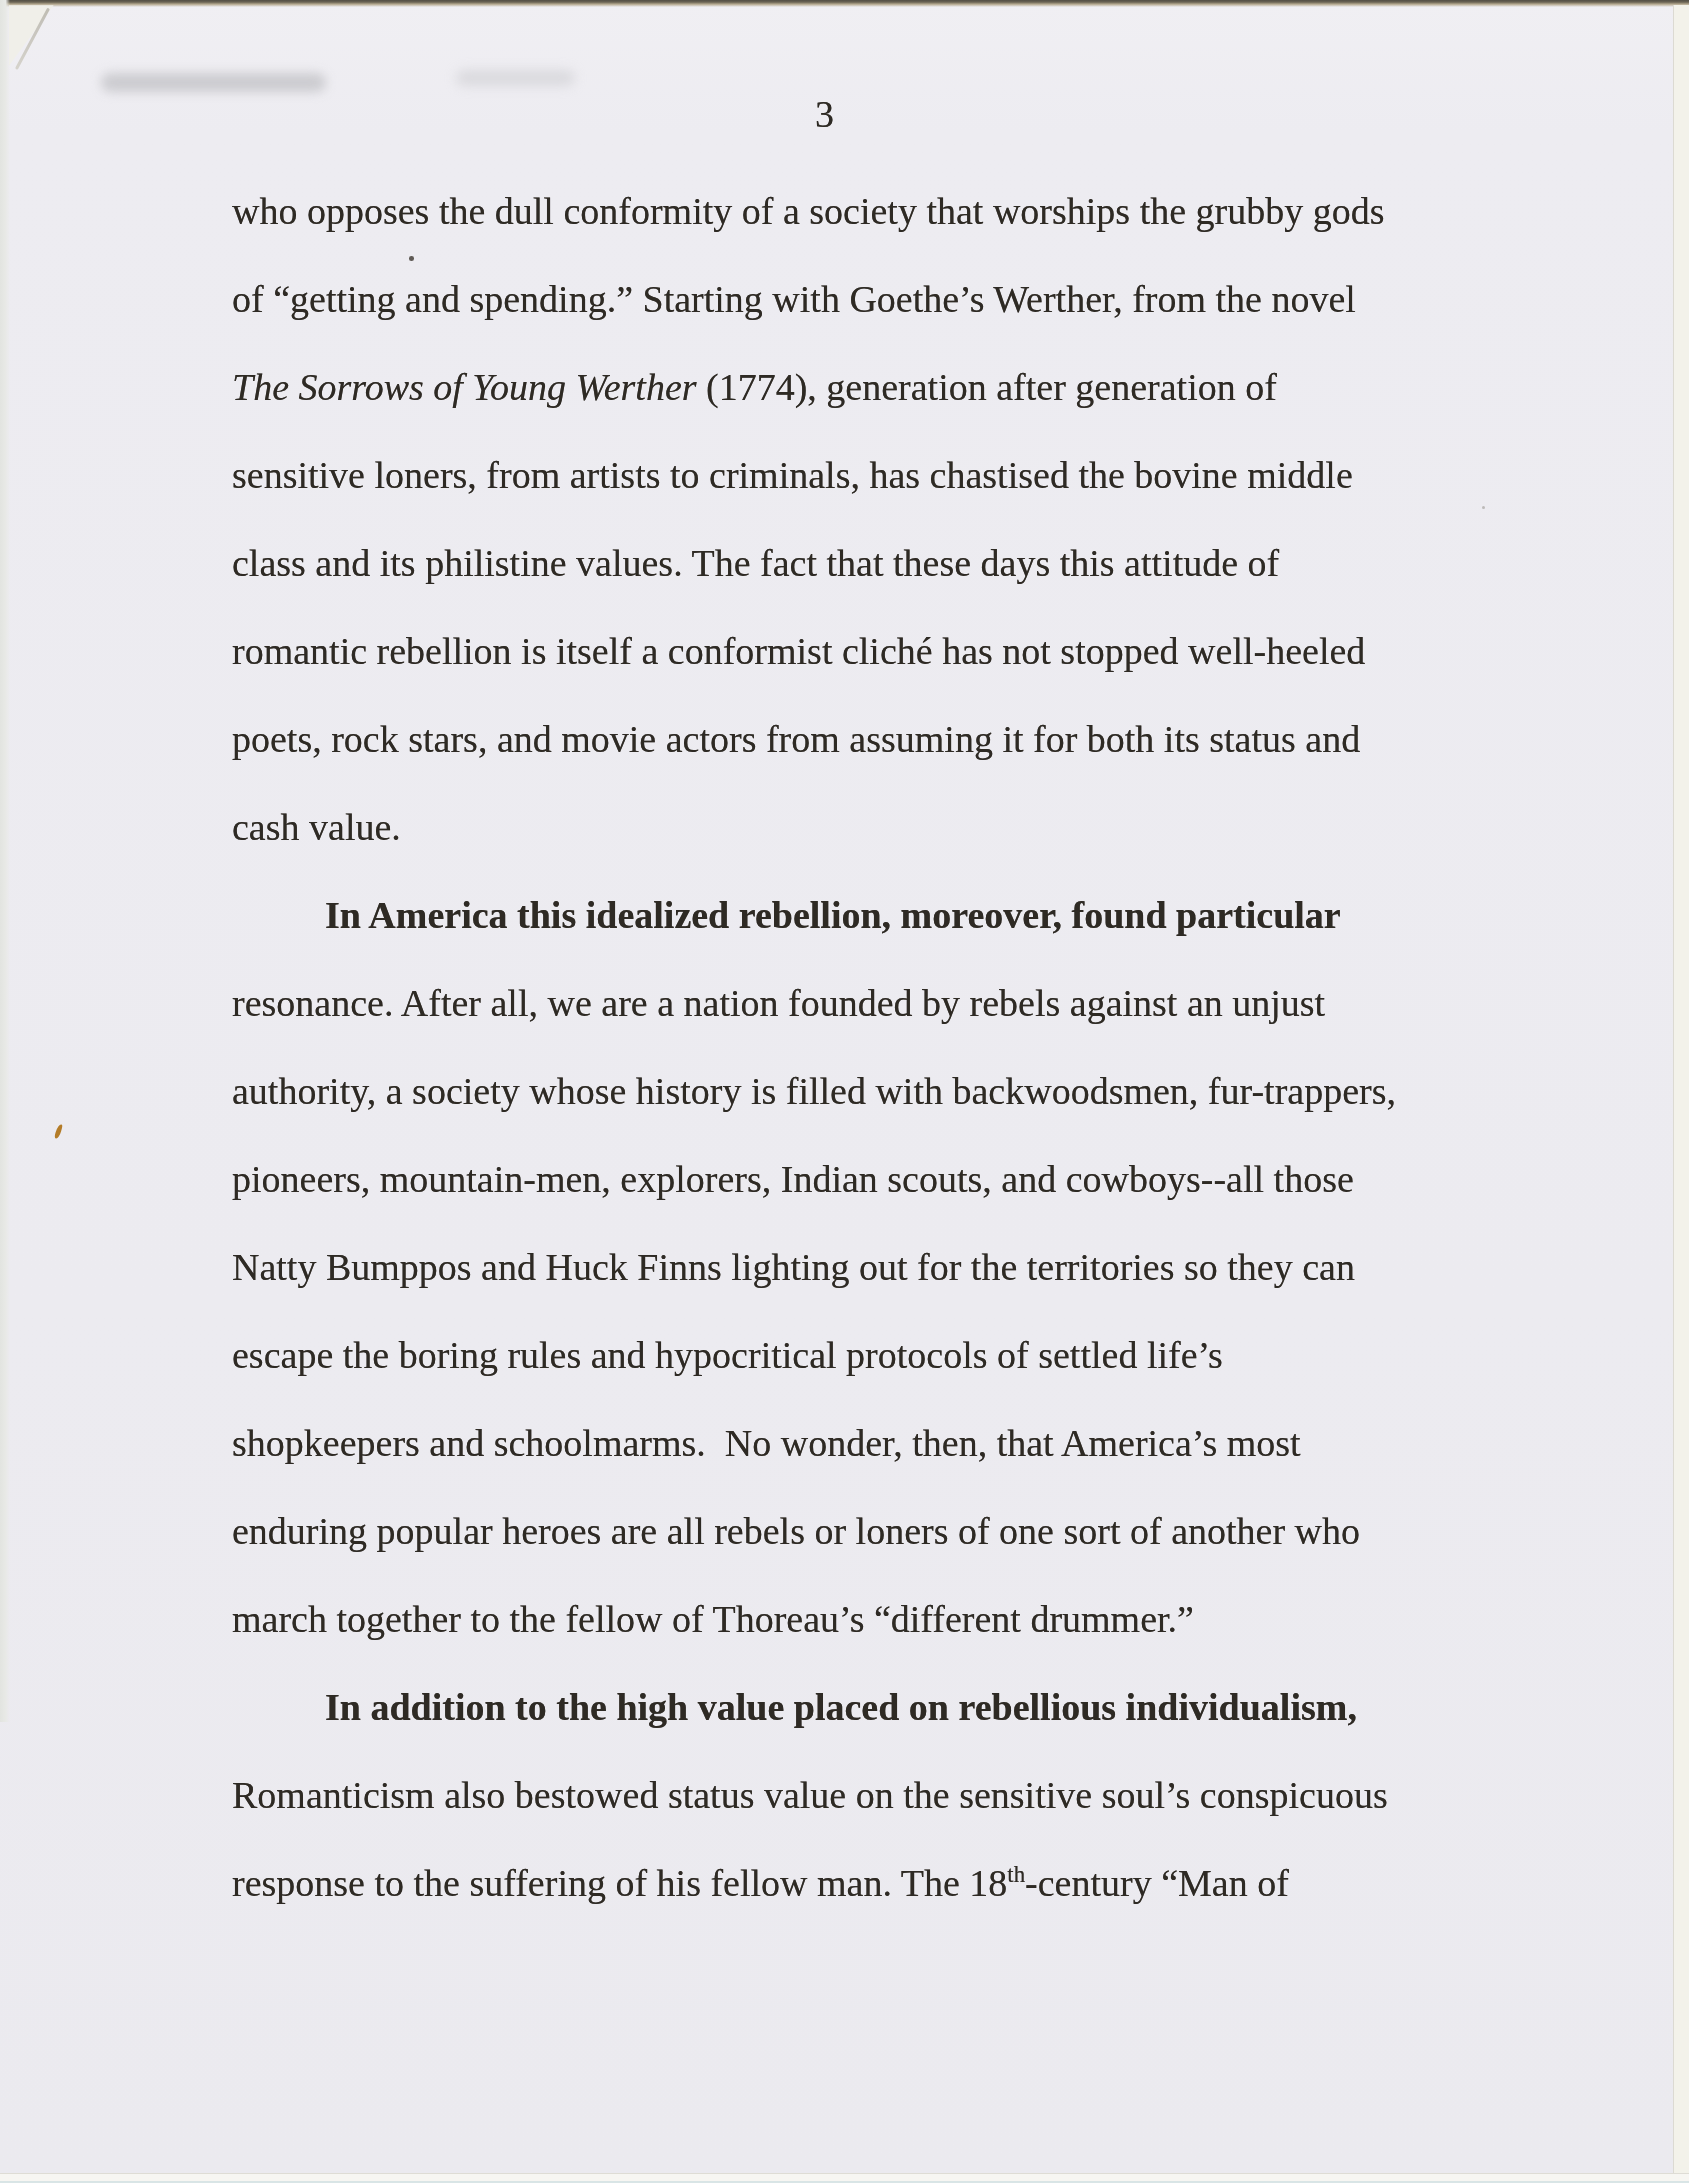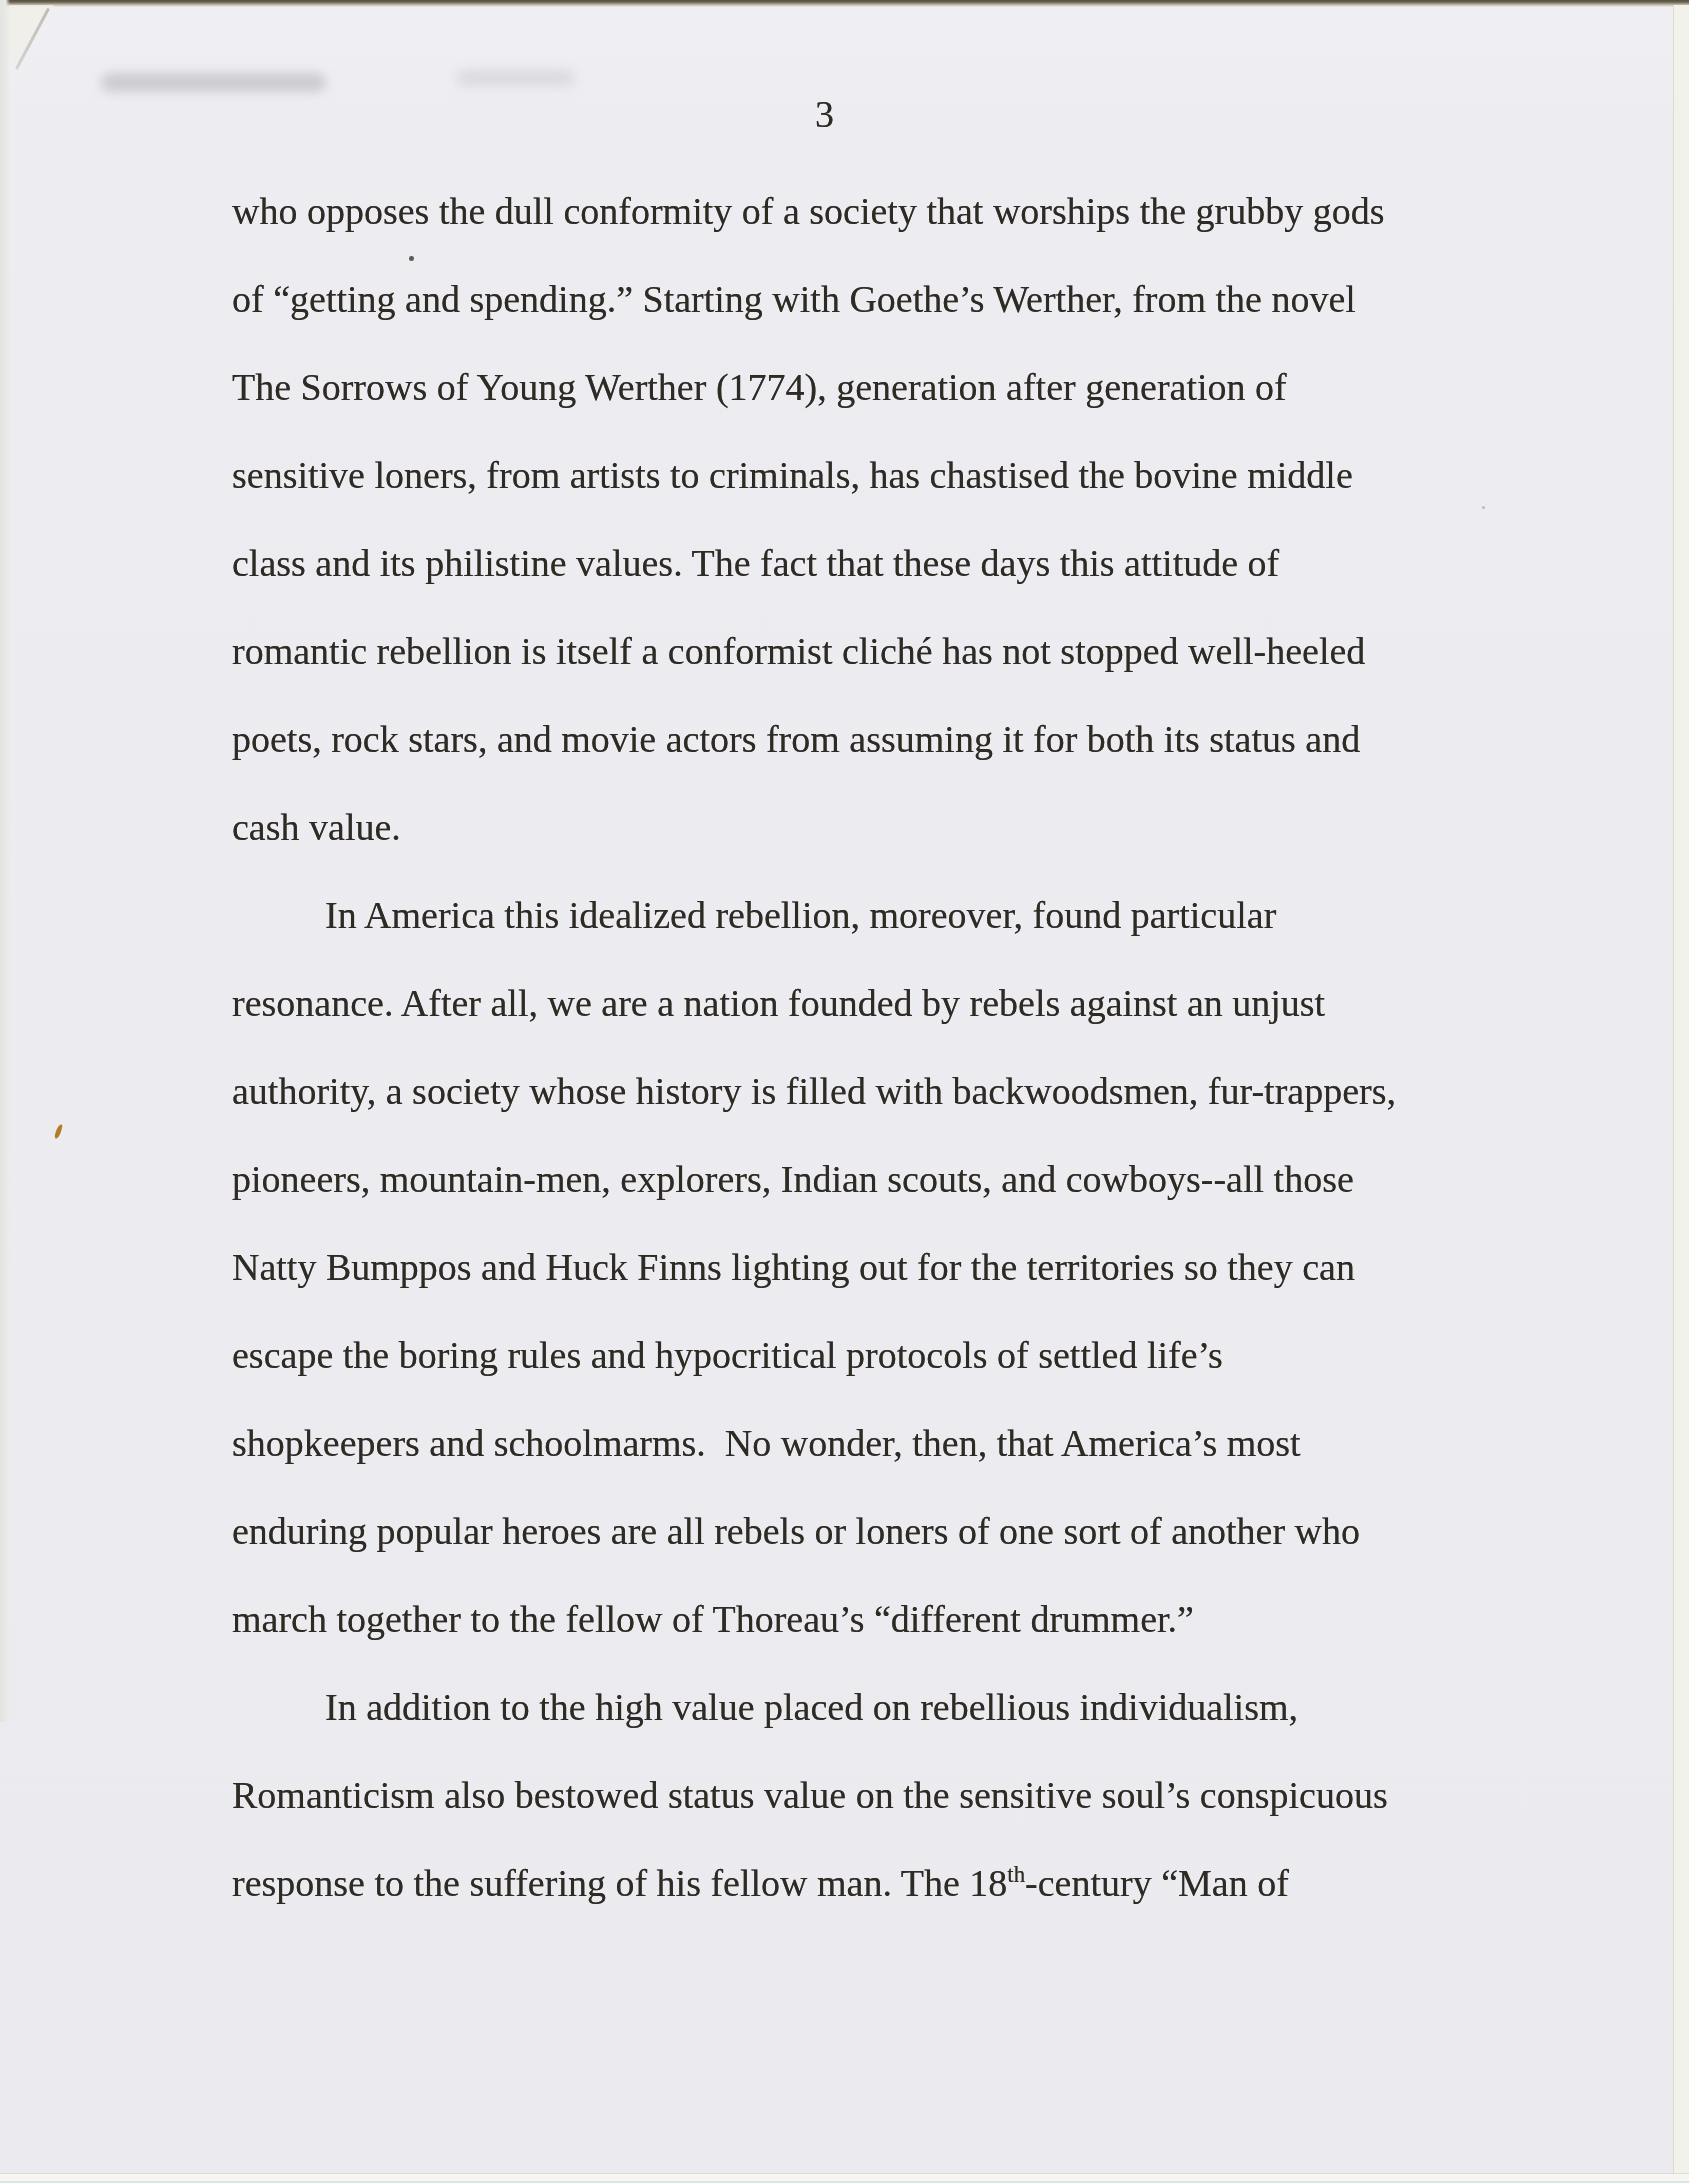--- a/index.html
+++ b/index.html
@@ -37,22 +37,22 @@
   .speck{position:absolute;left:1482px;top:506px;width:3.3px;height:3.3px;
     background:#8d8a81;border-radius:50%;opacity:.5;}
   
   .page-number{position:absolute;top:93px;left:0;width:1649px;
     text-align:center;font-size:38px;line-height:1.15;
     text-shadow:0 0 0.4px rgba(46,42,36,.65);}
   .text-block{position:absolute;left:232px;top:167px;width:1358px;
     font-size:38px;line-height:88px;
     text-shadow:0 0 0.4px rgba(46,42,36,.65);}
   .line{height:88px;white-space:pre;}
-  .line.indent{padding-left:93px;}
-  .italic{}
+  .line.indent{padding-left:93px;font-weight:bold;}
+  .italic{font-style:italic;}
   sup{font-size:60%;line-height:0;vertical-align:super;}
 </style>
 </head>
 <body>
 
 <div class="scan">
 
   <div class="edge-top"></div>
   <div class="edge-right"></div>
   <div class="edge-bottom"></div>

